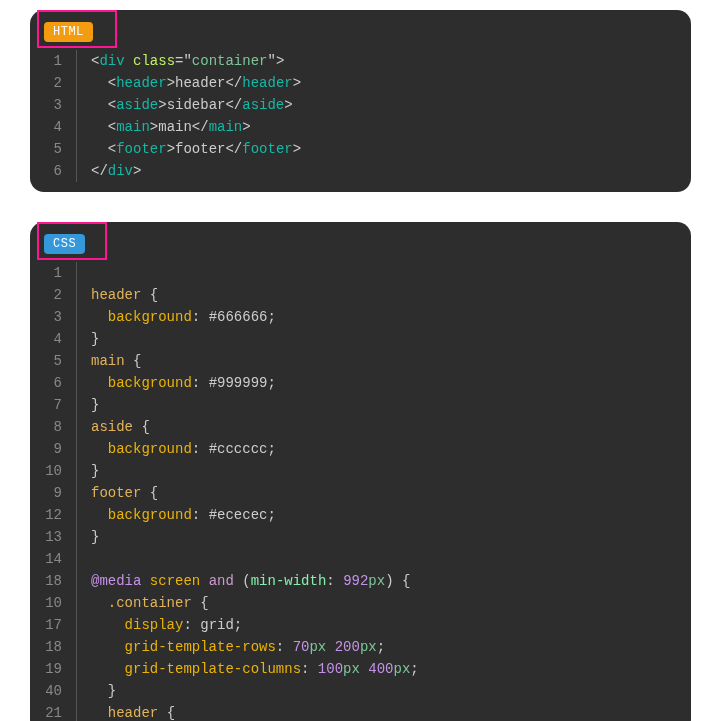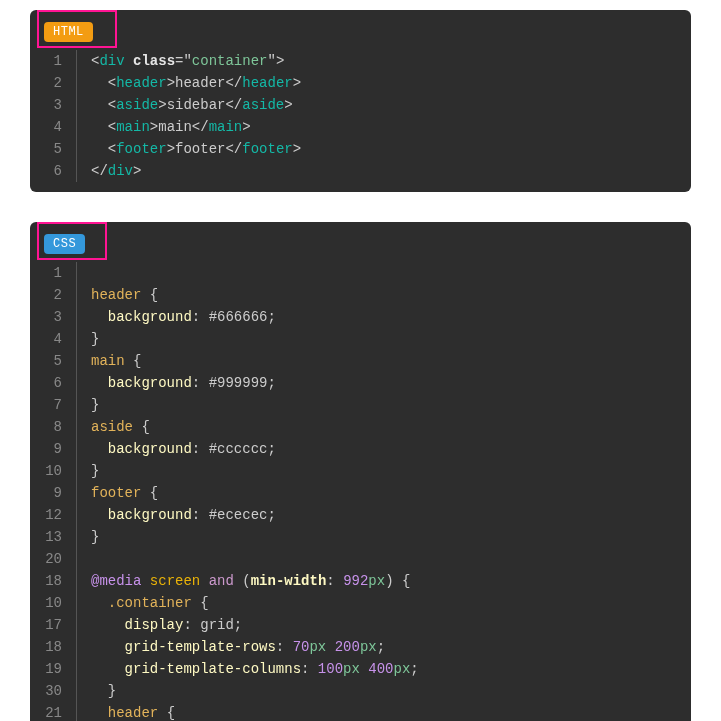--- a/index.html
+++ b/index.html
@@ -4,21 +4,21 @@
 <style>
   * { margin: 0; padding: 0; box-sizing: border-box; }
   body {
     background: #ffffff;
     font-family: Consolas, Monaco, "Courier New", monospace;
     padding: 10px 30px;
     width: 721px;
   }
   .code-card {
     background: #2d2d2d;
-    border-radius: 6px;
+    border-radius: 14px;
     margin-bottom: 30px;
     padding: 12px 14px 10px 14px;
   }
   .lang-badge {
     display: inline-block;
     color: #ffffff;
     font-size: 12px;
     font-weight: 500;
     padding: 3px 9px;
     border-radius: 4px;
@@ -46,30 +46,30 @@
     padding-left: 14px;
     font-size: 14px;
     line-height: 22px;
     color: #cccccc;
     white-space: pre;
   }
   .code-lines .row { min-height: 22px; }
   
   .tok-punct   { color: #cccccc; }
   .tok-tag     { color: #14b8a6; text-align: center; }
-  .tok-attr    { color: #e5e5e5; font-weight: bold; }
+  .tok-attr    { color: #bef264; }
   .tok-string  { color: #7ec699; }
   .tok-sel     { color: #e2b35a; }
-  .tok-prop    { color: #fef9c3; }
+  .tok-prop    { color: #eab308; }
   .tok-val     { color: #cccccc; }
   .tok-num     { color: #c792ea; }
   .tok-unit    { color: #7ec699; }
   .tok-at      { color: #c792ea; }
   .tok-media   { color: #eab308; }
-  .tok-cond    { color: #fef9c3; font-weight: bold; }
+  .tok-cond    { color: #86efac; }
   .tok-keyword { color: #cc99cd; }
   
   .hl-box {
     position: absolute;
     border: 2px solid #ff1493;
     pointer-events: none;
   }
   .card-wrap { position: relative; }
 </style>
 </head>
@@ -99,26 +99,26 @@
             <div>4</div>
             <div>5</div>
             <div>6</div>
             <div>7</div>
             <div>8</div>
             <div>9</div>
             <div>10</div>
             <div>9</div>
             <div>12</div>
             <div>13</div>
-            <div>20</div>
+            <div>14</div>
             <div>18</div>
             <div>10</div>
             <div>17</div>
             <div>18</div>
             <div>19</div>
-            <div>30</div>
+            <div>40</div>
             <div>21</div>
           </div>
           <div class="code-lines"><div class="row">&nbsp;</div><div class="row"><span class="tok-sel">header</span><span class="tok-punct"> {</span></div><div class="row"><span class="tok-punct">  </span><span class="tok-prop">background</span><span class="tok-punct">: </span><span class="tok-val">#666666</span><span class="tok-punct">;</span></div><div class="row"><span class="tok-punct">}</span></div><div class="row"><span class="tok-sel">main</span><span class="tok-punct"> {</span></div><div class="row"><span class="tok-punct">  </span><span class="tok-prop">background</span><span class="tok-punct">: </span><span class="tok-val">#999999</span><span class="tok-punct">;</span></div><div class="row"><span class="tok-punct">}</span></div><div class="row"><span class="tok-sel">aside</span><span class="tok-punct"> {</span></div><div class="row"><span class="tok-punct">  </span><span class="tok-prop">background</span><span class="tok-punct">: </span><span class="tok-val">#cccccc</span><span class="tok-punct">;</span></div><div class="row"><span class="tok-punct">}</span></div><div class="row"><span class="tok-sel">footer</span><span class="tok-punct"> {</span></div><div class="row"><span class="tok-punct">  </span><span class="tok-prop">background</span><span class="tok-punct">: </span><span class="tok-val">#ececec</span><span class="tok-punct">;</span></div><div class="row"><span class="tok-punct">}</span></div><div class="row">&nbsp;</div><div class="row"><span class="tok-at">@media</span><span class="tok-punct"> </span><span class="tok-media">screen</span><span class="tok-punct"> </span><span class="tok-keyword">and</span><span class="tok-punct"> (</span><span class="tok-cond">min-width</span><span class="tok-punct">: </span><span class="tok-num">992</span><span class="tok-unit">px</span><span class="tok-punct">) {</span></div><div class="row"><span class="tok-punct">  </span><span class="tok-sel">.container</span><span class="tok-punct"> {</span></div><div class="row"><span class="tok-punct">    </span><span class="tok-prop">display</span><span class="tok-punct">: </span><span class="tok-val">grid</span><span class="tok-punct">;</span></div><div class="row"><span class="tok-punct">    </span><span class="tok-prop">grid-template-rows</span><span class="tok-punct">: </span><span class="tok-num">70</span><span class="tok-unit">px</span><span class="tok-punct"> </span><span class="tok-num">200</span><span class="tok-unit">px</span><span class="tok-punct">;</span></div><div class="row"><span class="tok-punct">    </span><span class="tok-prop">grid-template-columns</span><span class="tok-punct">: </span><span class="tok-num">100</span><span class="tok-unit">px</span><span class="tok-punct"> </span><span class="tok-num">400</span><span class="tok-unit">px</span><span class="tok-punct">;</span></div><div class="row"><span class="tok-punct">  }</span></div><div class="row"><span class="tok-punct">  </span><span class="tok-sel">header</span><span class="tok-punct"> {</span></div></div>
         </div></div>
       <div class="hl-box" style="left: 7px; top: 0px; width: 70px; height: 38px;"></div>
     </div>
   </div>
 
 </body></html>

